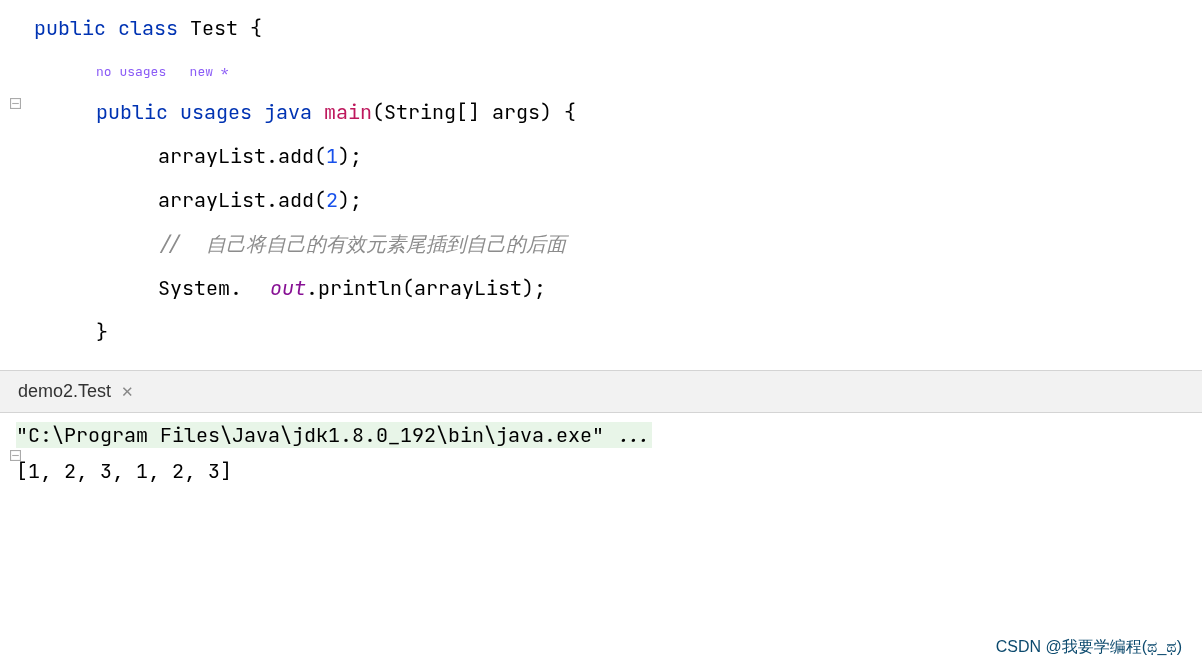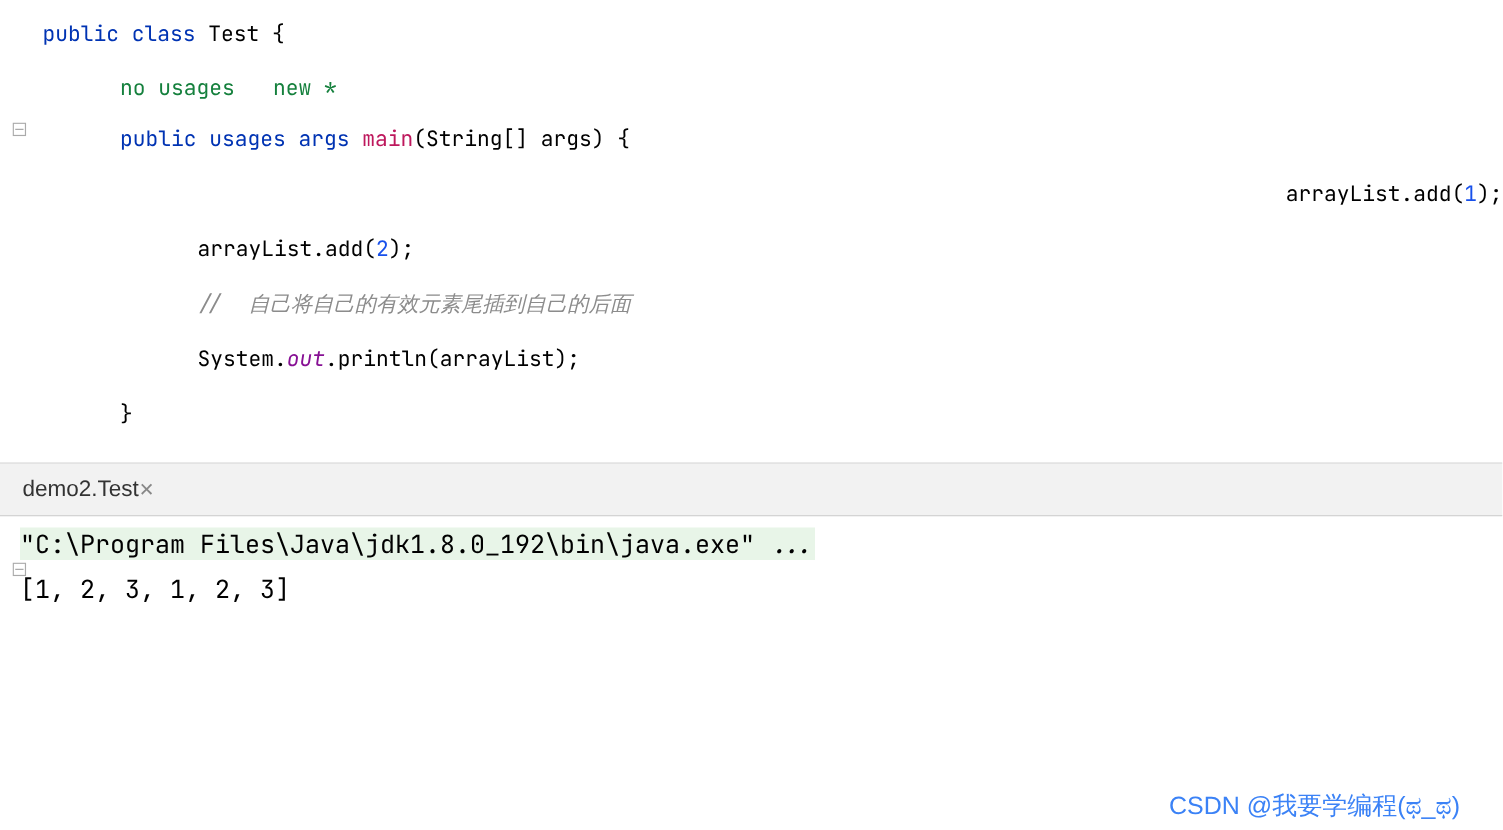--- a/index.html
+++ b/index.html
@@ -37,30 +37,30 @@
       color: #999;
       cursor: pointer;
     }
     .code-block {
       padding-left: 34px;
       line-height: 44px;
     }
     .code-line {
       white-space: pre;
       font-family: "JetBrains Mono", "Consolas", monospace;
-      font-size: 17px;
+      font-size: 20px;
       height: 44px;
       line-height: 44px;
     }
     .kw { color: #0033B3; }
     .method-decl { color: #be185d; }
-    .static-field { color: #871094; font-style: italic; }
+    .static-field { color: #871094; font-style: italic; margin-left: 28px; }
     .num { color: #1750EB; }
     .comment { color: #8C8C8C; font-style: italic; }
-    .hint { color: #15803d; font-size: 17px; font-style: normal; }
+    .hint { color: #8b5cf6; font-size: 13px; font-style: normal; }
     .highlight { background: #FFE959; background: rgba(255,220,100,0.5); }
     .inlay-hints-line {
       padding-left: 62px;
       height: 40px;
       line-height: 40px;
     }
     .divider {
       height: 1px;
       background: #d4d4d4;
       margin-top: 16px;
@@ -69,20 +69,21 @@
       background: #f2f2f2;
       height: 42px;
       display: flex;
       align-items: center;
       padding-left: 10px;
       border-bottom: 1px solid #d4d4d4;
     }
     .tab {
       display: flex;
       align-items: center;
+      gap: 10px;
       font-family: "Segoe UI", Arial, sans-serif;
       font-size: 18px;
       color: #333;
       padding: 4px 8px;
     }
     .tab-close {
       color: #888;
       font-size: 15px;
       cursor: pointer;
     }
@@ -92,25 +93,25 @@
       font-size: 20px;
       line-height: 36px;
     }
     .cmd-bg {
       background: #e8f5e8;
       display: inline;
     }
     .cmd-italic { font-style: italic; }
     .watermark {
       position: absolute;
-      right: 34px;
+      right: 20px;
       bottom: 6px;
-      color: #3b82f6;
+      color: #0c4a6e;
       font-family: Arial, sans-serif;
-      font-size: 20px;
+      font-size: 16px;
       pointer-events: none;
     }
     .fold-svg {
       width: 11px;
       height: 11px;
     }
   </style>
 </head>
 <body>
 
@@ -128,24 +129,24 @@
           <line x1="2" y1="5" x2="8" y2="5" stroke="#aaa"></line>
         </svg>
     </span>
   </div>
 
   <div class="code-block">
     <div class="code-line"><span class="kw">public</span> <span class="kw">class</span> <span>Test</span> <span>{</span></div>
 
     <div class="inlay-hints-line"><span class="hint">no usages</span><span class="hint">&nbsp;&nbsp;&nbsp;</span><span class="hint">new *</span></div>
 
-    <div class="code-line" style="padding-left: 62px;"><span class="kw">public</span> <span class="kw">usages</span> <span class="kw">args</span> <span class="method-decl">main</span><span>(String[] args) {</span></div>
+    <div class="code-line" style="padding-left: 62px;"><span class="kw">public</span> <span class="kw">usages</span> <span class="kw">java</span> <span class="method-decl">main</span><span>(String[] args) {</span></div>
 
 
-    <div class="code-line" style="padding-left: 124px; text-align: right;"><span>arrayList.add(</span><span class="num">1</span><span>);</span></div>
+    <div class="code-line" style="padding-left: 124px;"><span>arrayList.add(</span><span class="num">1</span><span>);</span></div>
 
     <div class="code-line" style="padding-left: 124px;"><span>arrayList.add(</span><span class="num">2</span><span>);</span></div>
 
 
     <div class="code-line" style="padding-left: 124px;"><span class="comment">// </span><span class="comment"> 自己将自己的有效元素尾插到自己的后面</span></div>
 
 
     <div class="code-line" style="padding-left: 124px;"><span>System.</span><span class="static-field">out</span><span>.println(arrayList);</span></div>
 
     <div class="code-line" style="padding-left: 62px;"><span>}</span></div>

